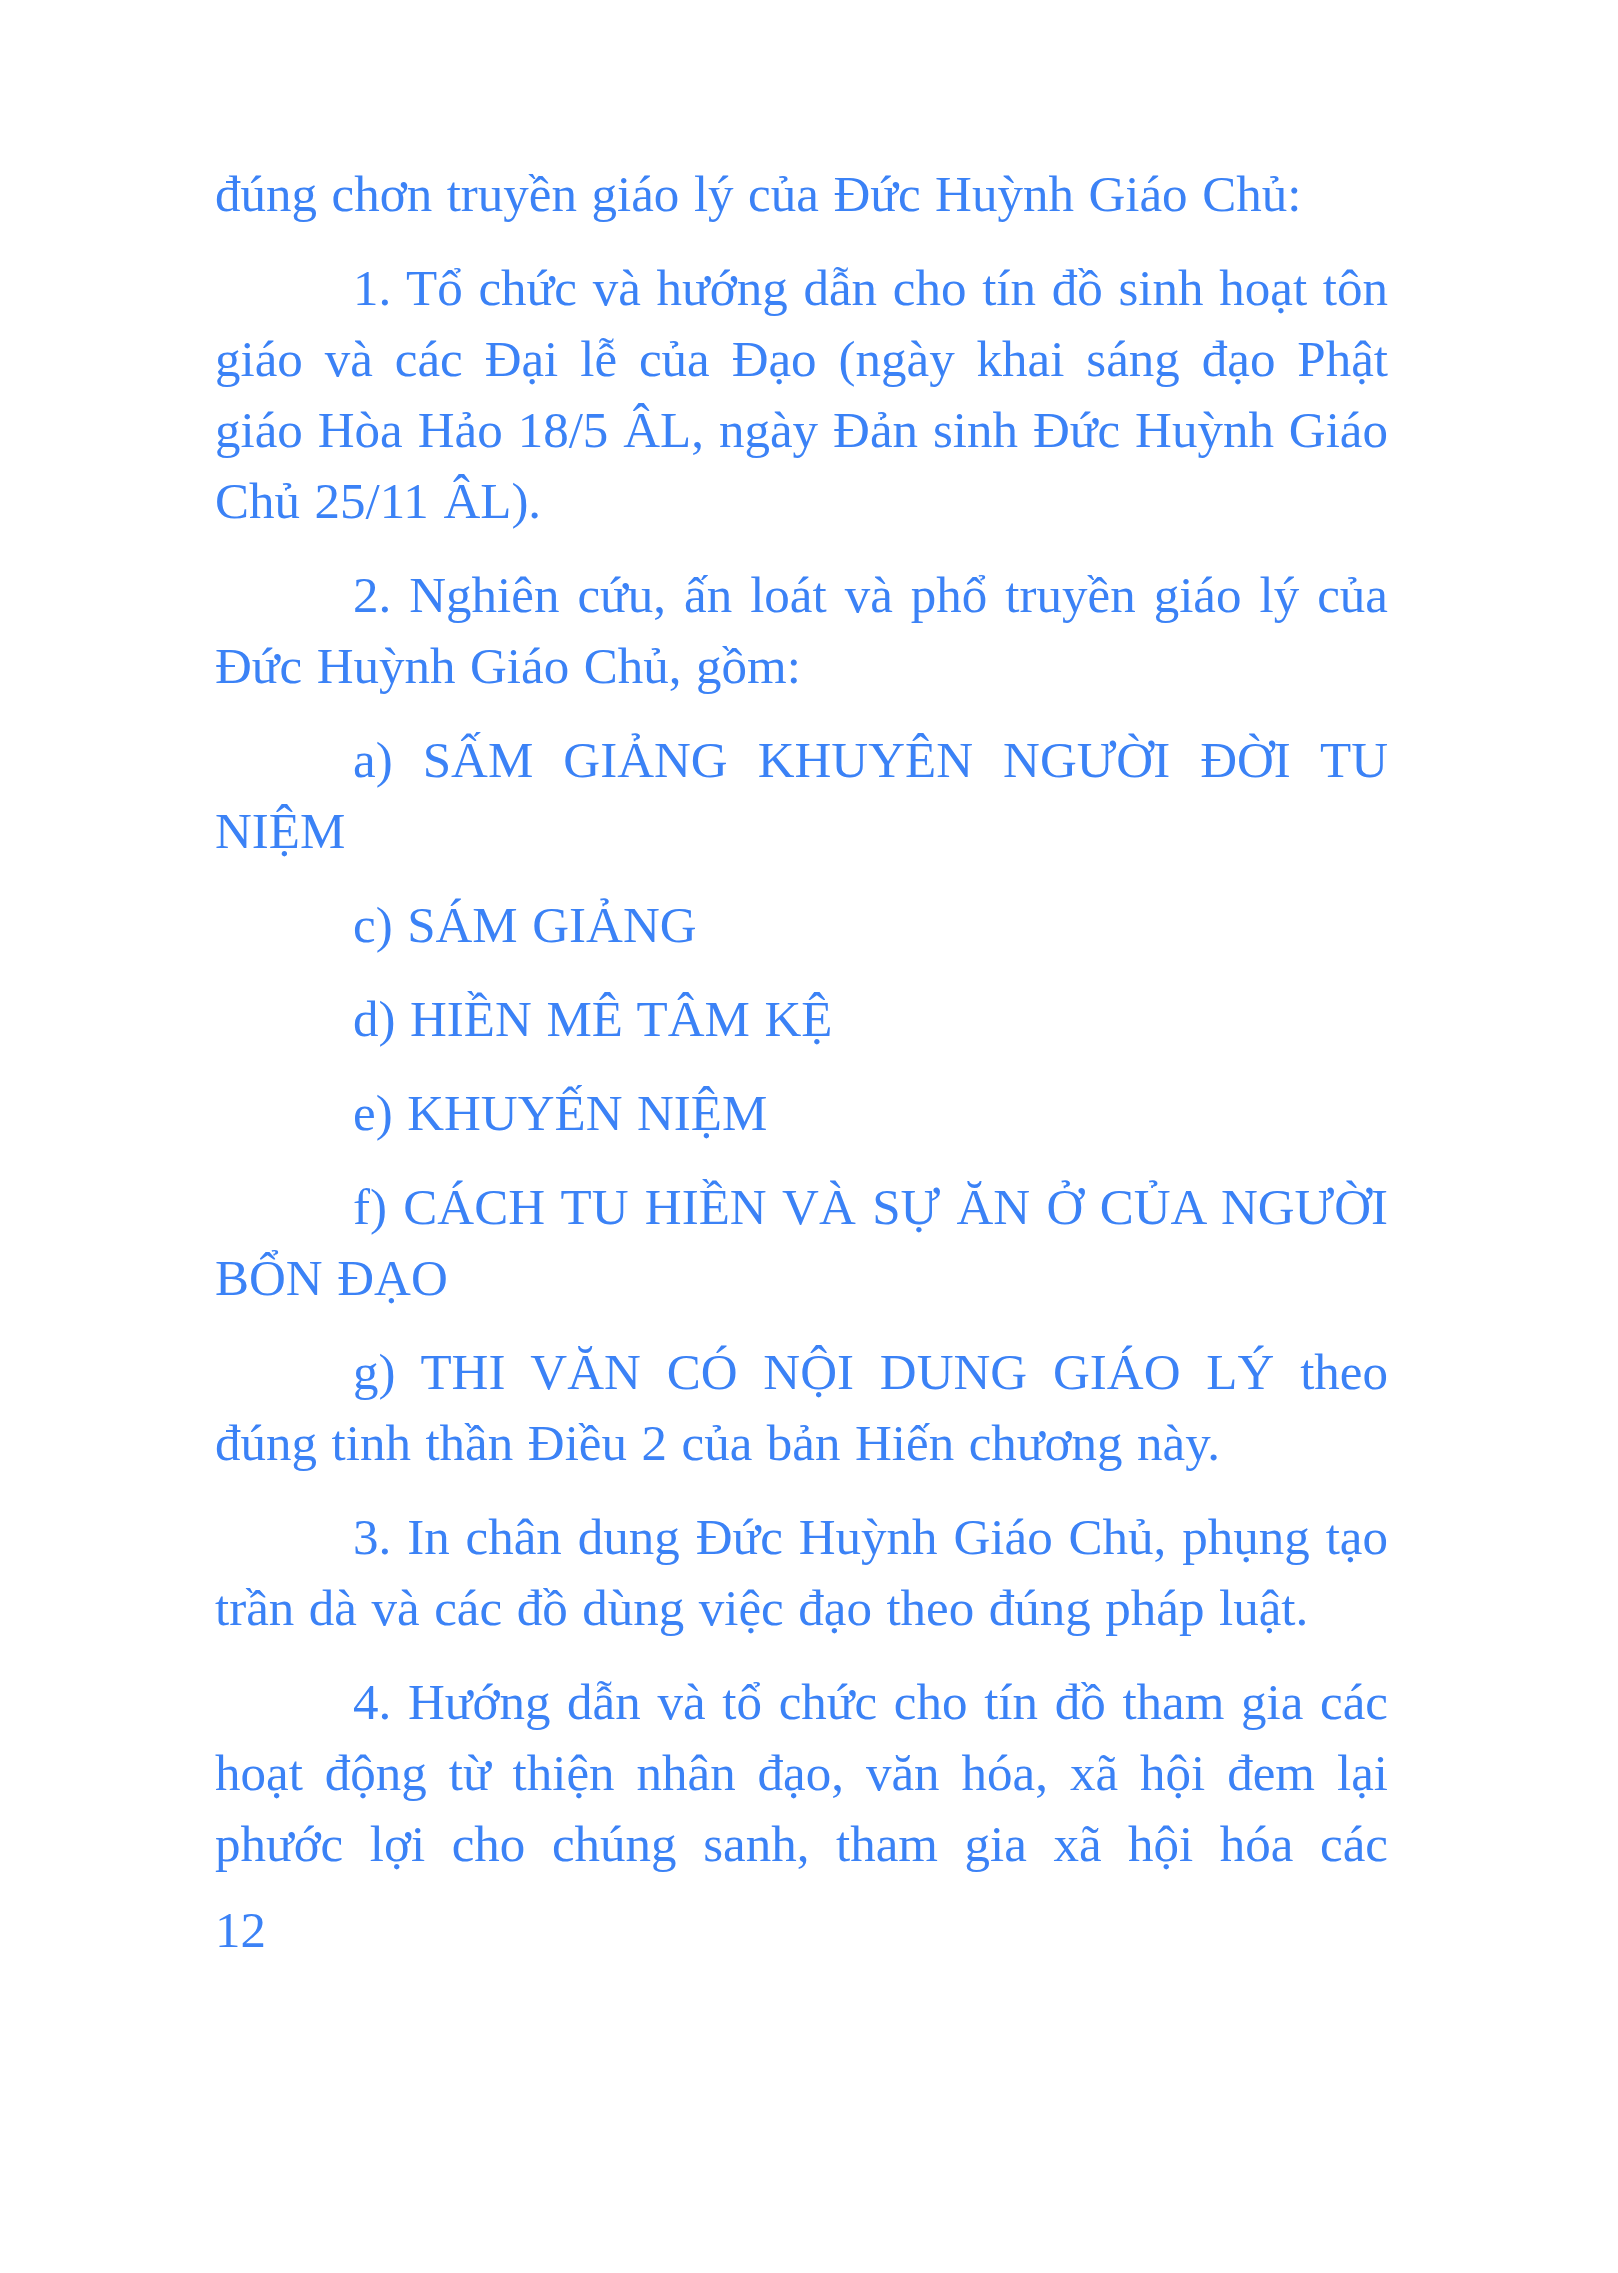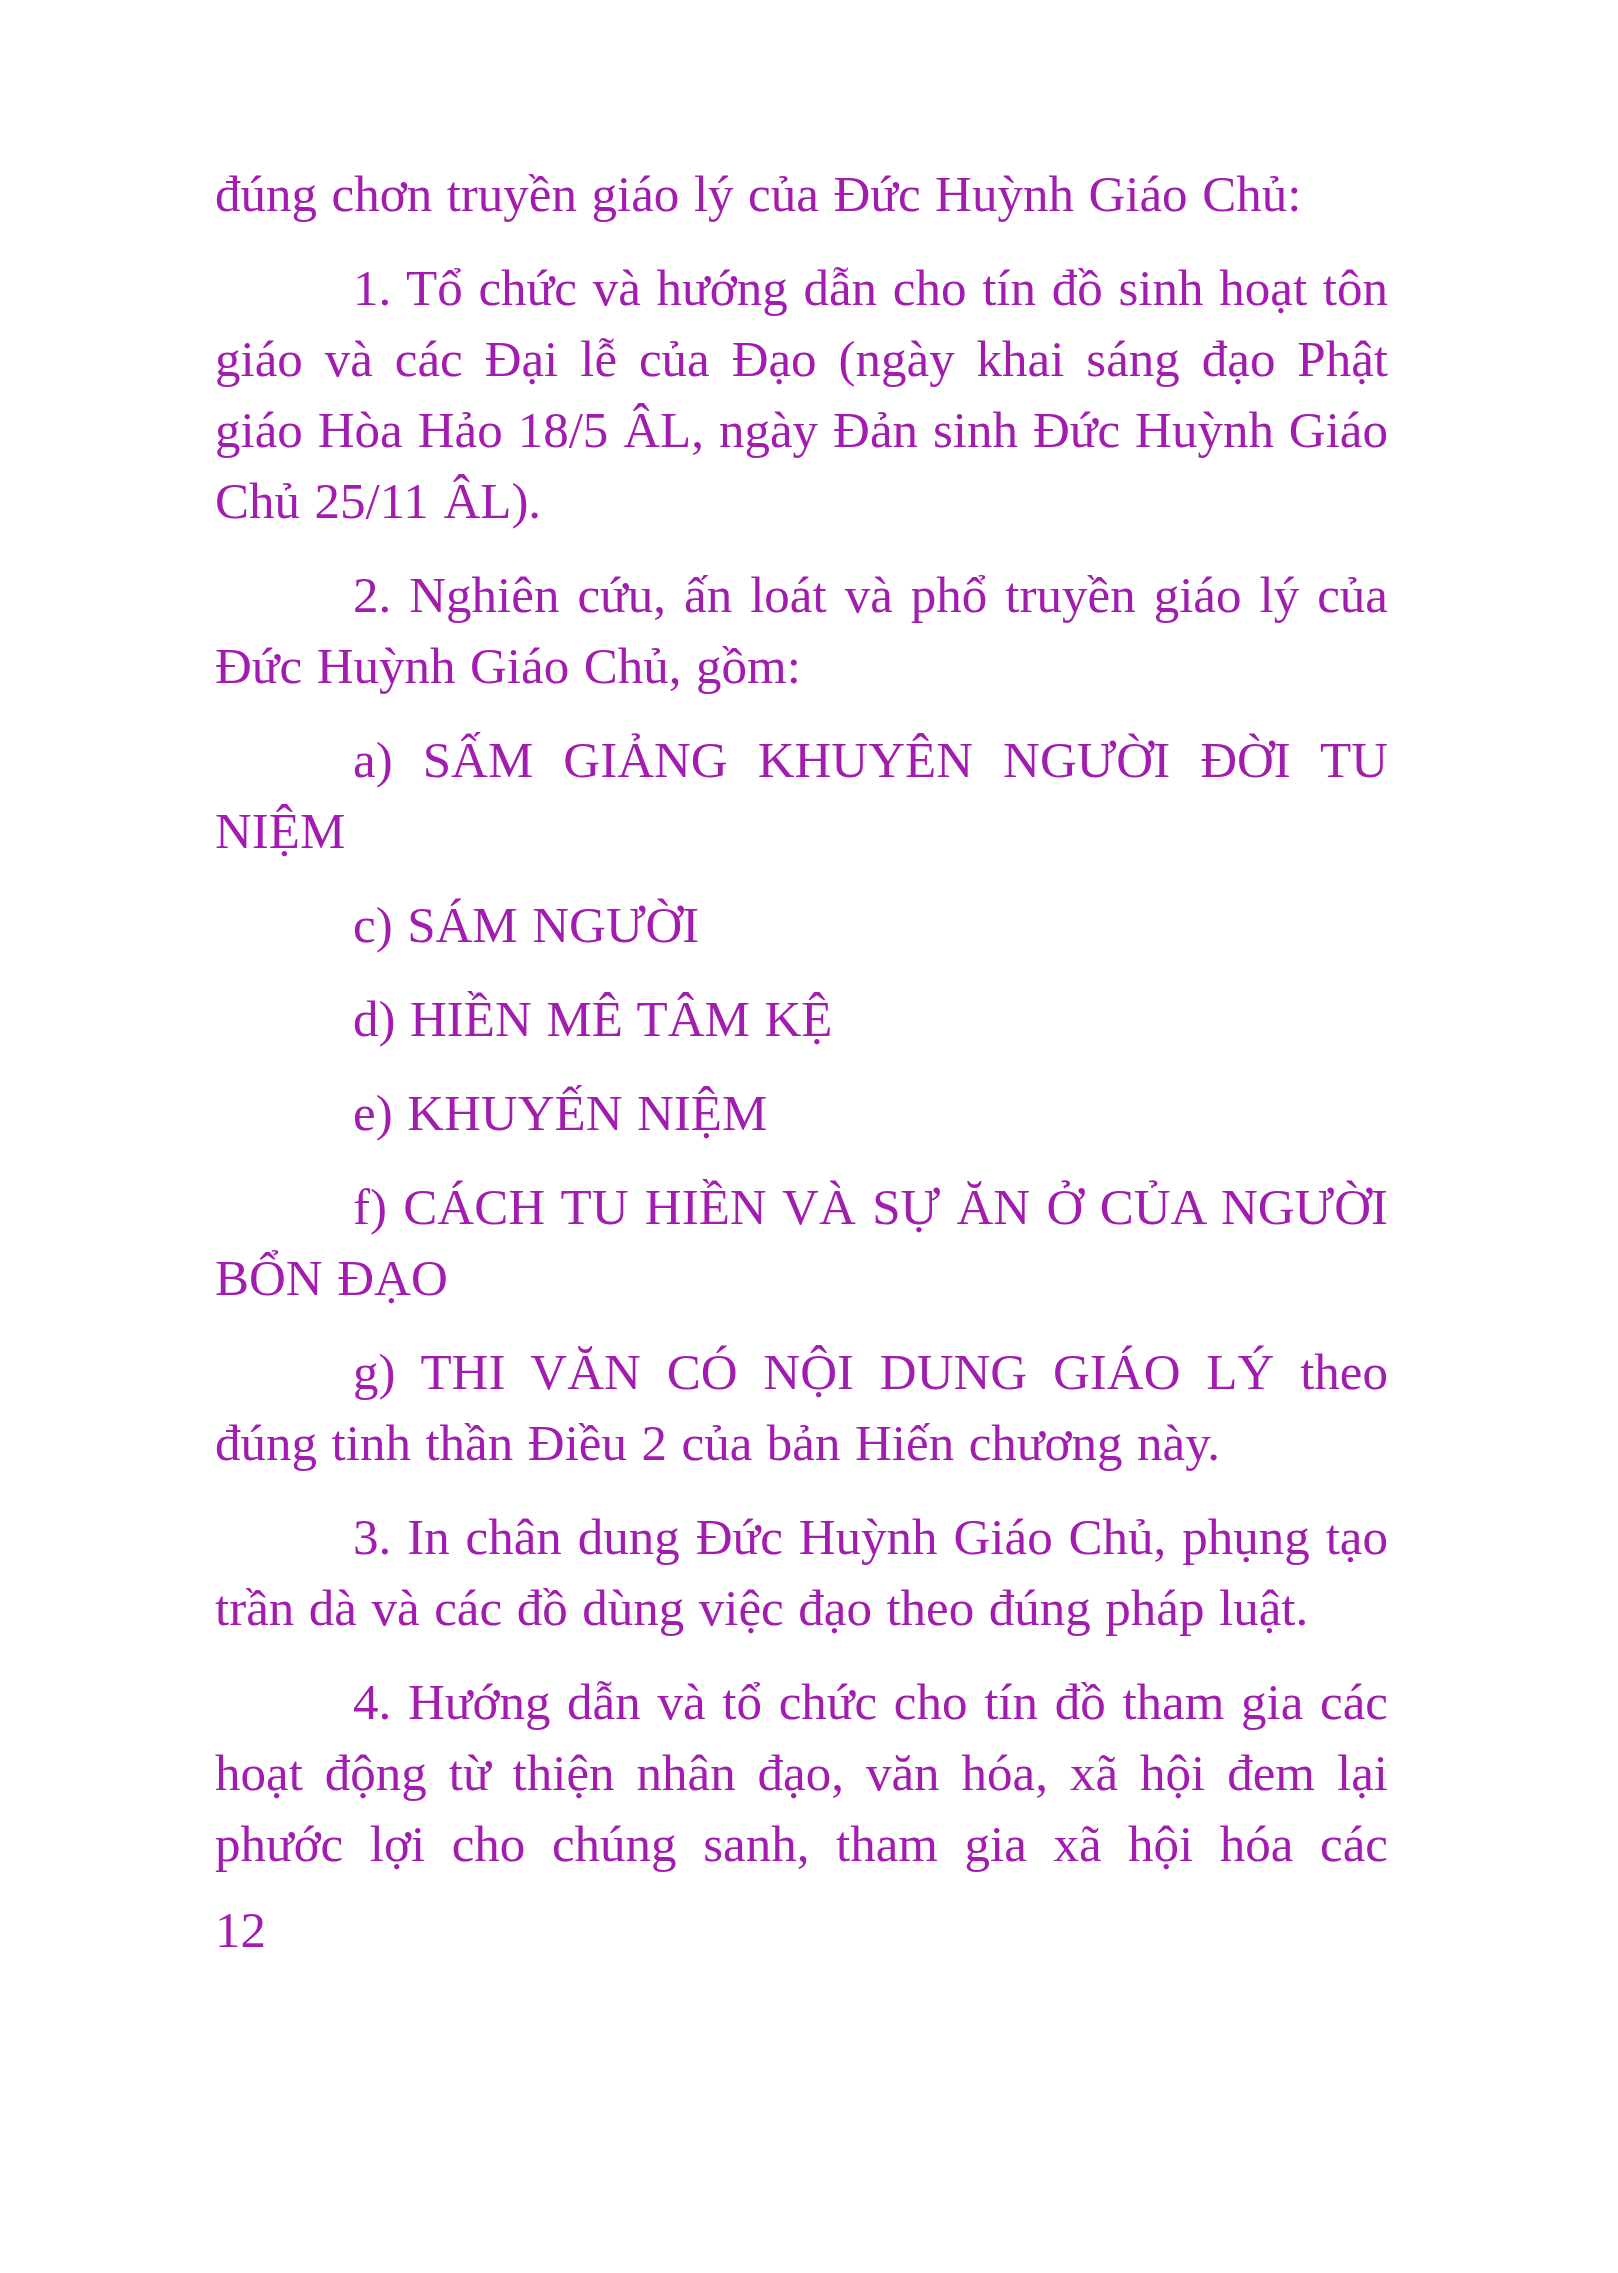--- a/index.html
+++ b/index.html
@@ -39,27 +39,27 @@
   .page-number {
     margin-top: 13px;
     text-align: left;
     font-size: 51px;
     line-height: 55px;
   }
 </style>
 </head>
 <body>
 
-<div class="page" style="background: rgb(255, 255, 255); color: #a21caf;">
+<div class="page" style="background: rgb(255, 255, 255); color: #3b82f6;">
   <div class="body-text">
       <p class="para continuation">đúng chơn truyền giáo lý của Đức Huỳnh Giáo Chủ:</p>
       <p class="para indented">1. Tổ chức và hướng dẫn cho tín đồ sinh hoạt tôn giáo và các Đại lễ của Đạo (ngày khai sáng đạo Phật giáo Hòa Hảo 18/5 ÂL, ngày Đản sinh Đức Huỳnh Giáo Chủ 25/11 ÂL).</p>
       <p class="para indented">2. Nghiên cứu, ấn loát và phổ truyền giáo lý của Đức Huỳnh Giáo Chủ, gồm:</p>
       <p class="para indented">a) SẤM GIẢNG KHUYÊN NGƯỜI ĐỜI TU NIỆM</p>
-      <p class="para indented">c) SÁM NGƯỜI</p>
+      <p class="para indented">c) SÁM GIẢNG</p>
       <p class="para indented">d) HIỀN MÊ TÂM KỆ</p>
       <p class="para indented">e) KHUYẾN NIỆM</p>
       <p class="para indented">f) CÁCH TU HIỀN VÀ SỰ ĂN Ở CỦA NGƯỜI BỔN ĐẠO</p>
       <p class="para indented">g) THI VĂN CÓ NỘI DUNG GIÁO LÝ theo đúng tinh thần Điều 2 của bản Hiến chương này.</p>
       <p class="para indented">3. In chân dung Đức Huỳnh Giáo Chủ, phụng tạo trần dà và các đồ dùng việc đạo theo đúng pháp luật.</p>
       <p class="para indented continues">4. Hướng dẫn và tổ chức cho tín đồ tham gia các hoạt động từ thiện nhân đạo, văn hóa, xã hội đem lại phước lợi cho chúng sanh, tham gia xã hội hóa các</p>
     </div>
   <div class="page-number">12</div>
 </div>
 

